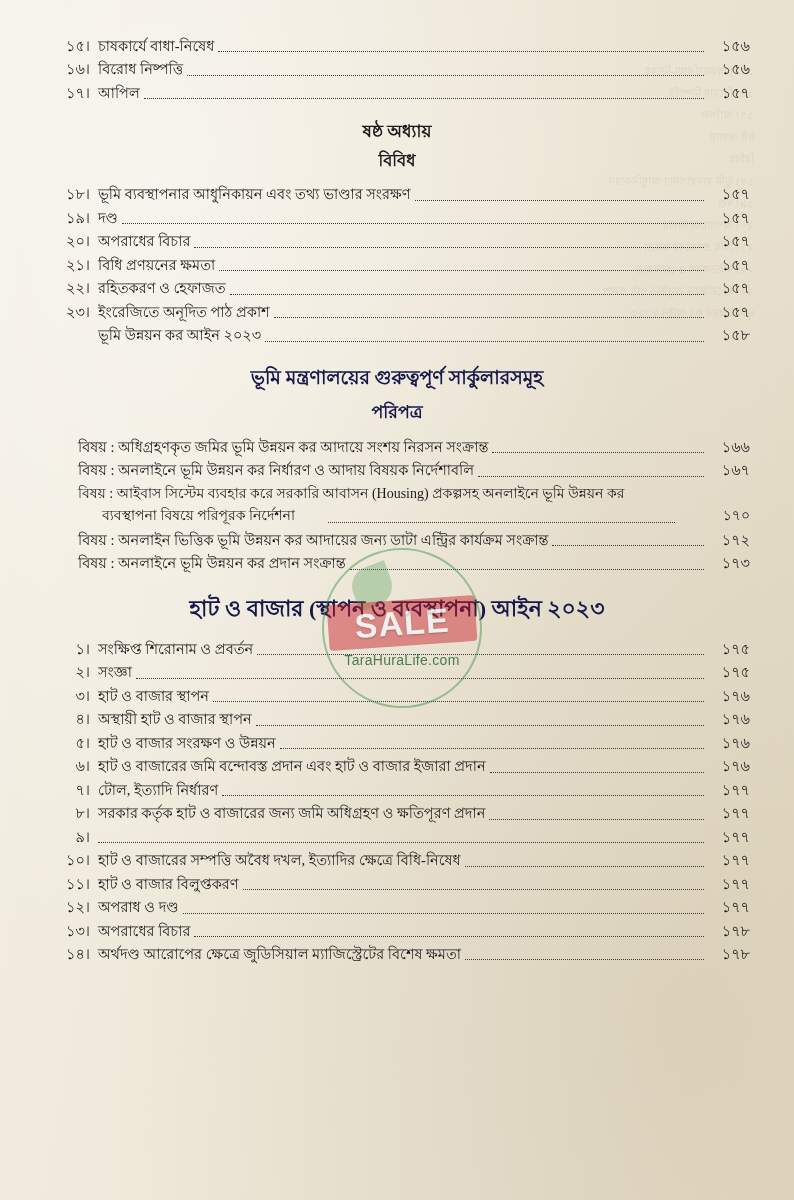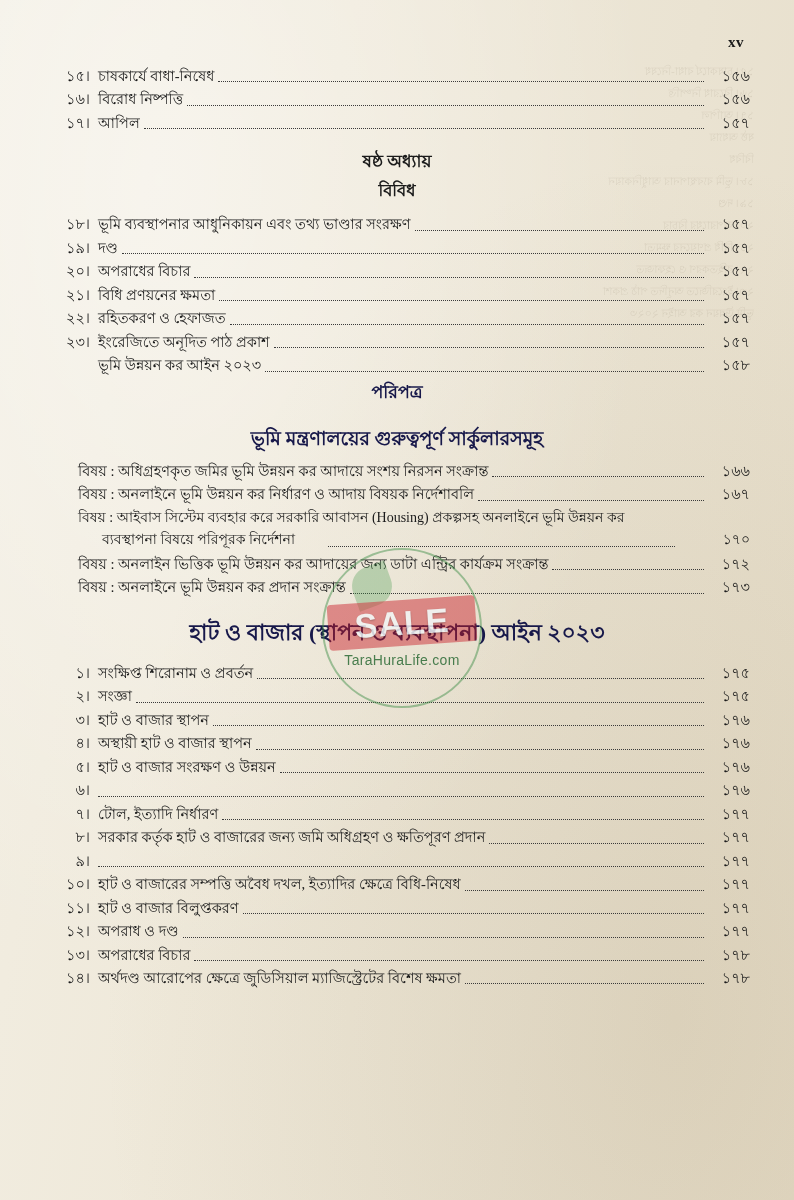--- a/index.html
+++ b/index.html
@@ -173,21 +173,20 @@
   <div>১৯। দণ্ড</div>
   <div>২০। অপরাধের বিচার</div>
   <div>২১। বিধি প্রণয়নের ক্ষমতা</div>
   <div>২২। রহিতকরণ ও হেফাজত</div>
   <div>২৩। ইংরেজিতে অনূদিত পাঠ প্রকাশ</div>
   <div>ভূমি উন্নয়ন কর আইন ২০২৩</div>
 </div>
 
 <div class="page">
 
-  <div class="folio">xv</div>
 
   <div class="toc">
     <div class="row">
       <span class="num">১৫।</span>
       <span class="title">চাষকার্যে বাধা-নিষেধ</span>
       <span class="dots"></span>
       <span class="pg">১৫৬</span>
     </div>
     <div class="row">
       <span class="num">১৬।</span>
@@ -244,22 +243,22 @@
       <span class="pg">১৫৭</span>
     </div>
     <div class="row">
       <span class="num"></span>
       <span class="title">ভূমি উন্নয়ন কর আইন ২০২৩</span>
       <span class="dots"></span>
       <span class="pg">১৫৮</span>
     </div>
   </div>
 
+  <div class="secthead">ভূমি মন্ত্রণালয়ের গুরুত্বপূর্ণ সার্কুলারসমূহ</div>
   <div class="secthead small">পরিপত্র</div>
-  <div class="secthead">ভূমি মন্ত্রণালয়ের গুরুত্বপূর্ণ সার্কুলারসমূহ</div>
 
   <div class="toc">
     <div class="row subject">
       <span class="title">বিষয় : অধিগ্রহণকৃত জমির ভূমি উন্নয়ন কর আদায়ে সংশয় নিরসন সংক্রান্ত</span>
       <span class="dots"></span>
       <span class="pg">১৬৬</span>
     </div>
     <div class="row subject">
       <span class="title">বিষয় : অনলাইনে ভূমি উন্নয়ন কর নির্ধারণ ও আদায় বিষয়ক নির্দেশাবলি</span>
       <span class="dots"></span>
@@ -315,20 +314,21 @@
       <span class="pg">১৭৬</span>
     </div>
     <div class="row">
       <span class="num">৫।</span>
       <span class="title">হাট ও বাজার সংরক্ষণ ও উন্নয়ন</span>
       <span class="dots"></span>
       <span class="pg">১৭৬</span>
     </div>
     <div class="row">
       <span class="num">৬।</span>
+      <span class="title">হাট ও বাজারের জমি বন্দোবস্ত প্রদান এবং হাট ও বাজার ইজারা প্রদান</span>
       <span class="dots"></span>
       <span class="pg">১৭৬</span>
     </div>
     <div class="row">
       <span class="num">৭।</span>
       <span class="title">টোল, ইত্যাদি নির্ধারণ</span>
       <span class="dots"></span>
       <span class="pg">১৭৭</span>
     </div>
     <div class="row">

